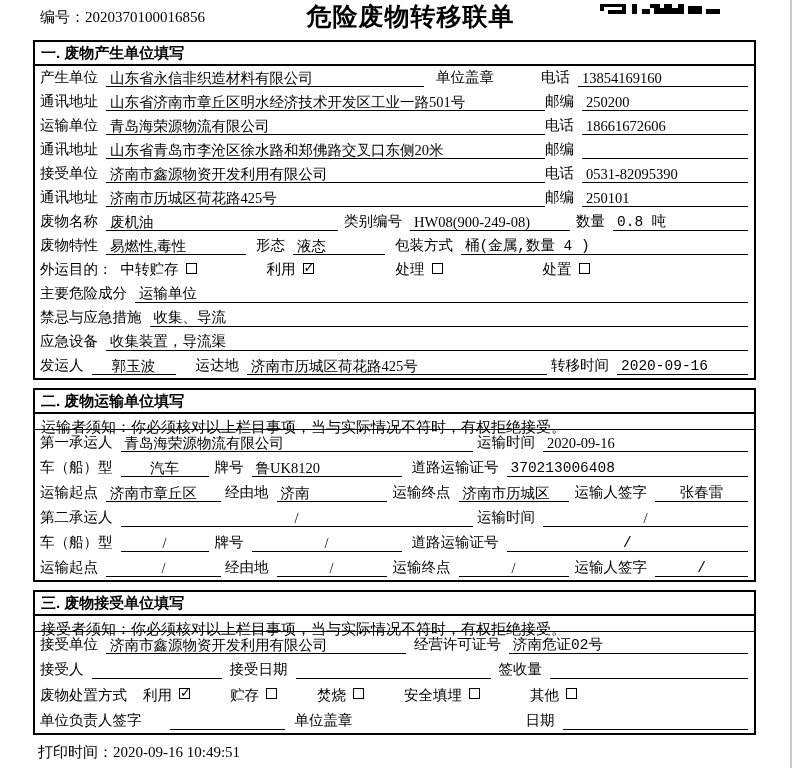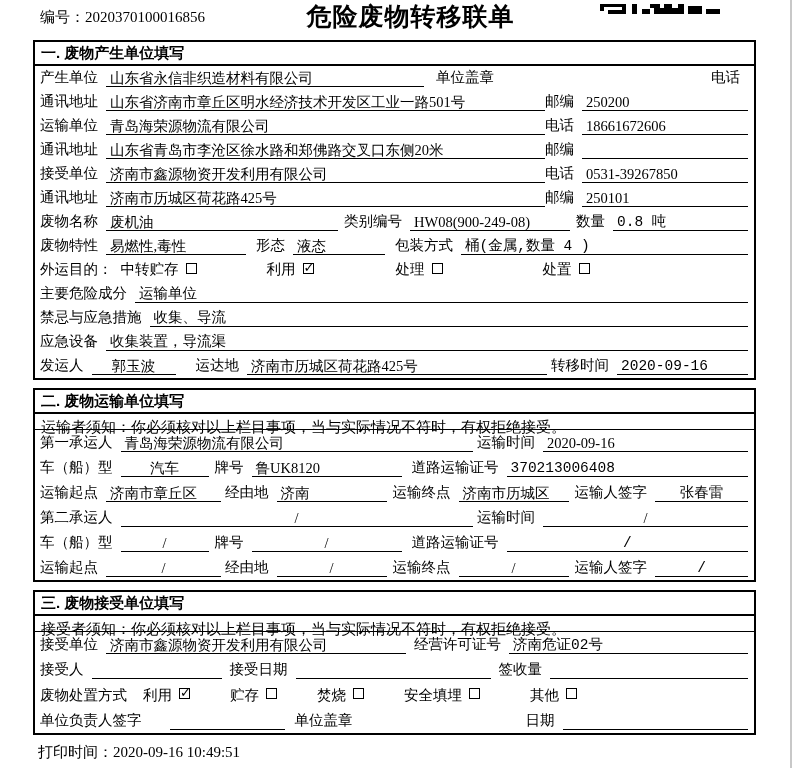--- a/index.html
+++ b/index.html
@@ -66,20 +66,21 @@
 </div>
 
 <div class="box s1">
   <div class="sec-header">一. 废物产生单位填写</div>
 
   <div class="row">
     <span class="lbl">产生单位</span>
     <span class="field w318">山东省永信非织造材料有限公司</span>
     <span class="lbl ml12">单位盖章</span>
     <span class="lbl mla">电话</span>
+    <span class="field w170">13854169160</span>
   </div>
 
   <div class="row">
     <span class="lbl">通讯地址</span>
     <span class="field w450">山东省济南市章丘区明水经济技术开发区工业一路501号</span>
     <span class="lbl mla">邮编</span>
     <span class="field w170">250200</span>
   </div>
 
   <div class="row">
@@ -93,21 +94,21 @@
     <span class="lbl">通讯地址</span>
     <span class="field w450">山东省青岛市李沧区徐水路和郑佛路交叉口东侧20米</span>
     <span class="lbl mla">邮编</span>
     <span class="field w170"></span>
   </div>
 
   <div class="row">
     <span class="lbl">接受单位</span>
     <span class="field w450">济南市鑫源物资开发利用有限公司</span>
     <span class="lbl mla">电话</span>
-    <span class="field w170">0531-39267850</span>
+    <span class="field w170">0531-82095390</span>
   </div>
 
   <div class="row">
     <span class="lbl">通讯地址</span>
     <span class="field w450">济南市历城区荷花路425号</span>
     <span class="lbl mla">邮编</span>
     <span class="field w170">250101</span>
   </div>
 
   <div class="row">

